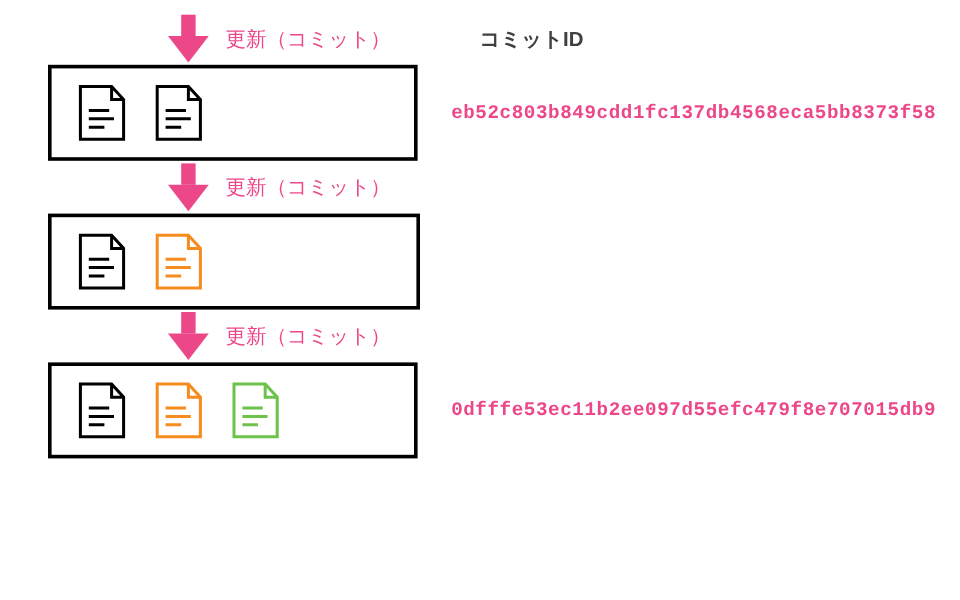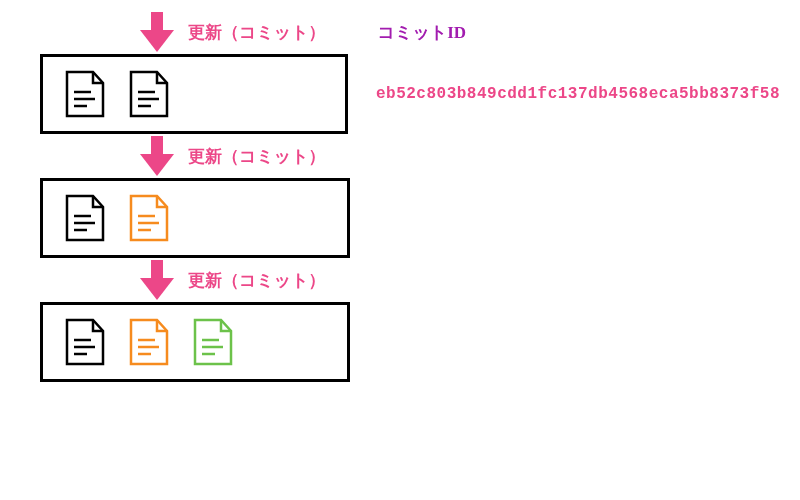--- a/index.html
+++ b/index.html
@@ -30,28 +30,27 @@
     display: flex;
     align-items: center;
     gap: 24px;
     padding: 0 22px;
     box-sizing: border-box;
     margin-left: 20px;
   }
   .label {
     color: #ec4788;
     font-size: 17px;
-    font-weight: 700;
+    font-weight: 400;
   }
   .header-label {
-    color: #a21caf;
+    color: #404040;
     font-size: 17px;
     font-weight: 700;
-    margin-left: 38px;
-    font-family: Liberation Serif, serif;
+    margin-left: 60px;
   }
   .hash {
     color: #ec4788;
     font-family: "Courier New", monospace;
     font-size: 16px;
     font-weight: 700;
     letter-spacing: 0.5px;
   }
   .doc-icon svg { display:block; }
   .arrow svg { display:block; }
@@ -167,13 +166,14 @@
     <span class="doc-icon">
       <svg width="40" height="48" viewBox="0 0 40 48">
         <polygon points="2,2 28,2 38,13 38,46 2,46" fill="none" stroke="#6cc24a" stroke-width="2.5"></polygon>
         <polyline points="28,2 28,13 38,13" fill="none" stroke="#6cc24a" stroke-width="2.5"></polyline>
         <line x1="9" y1="22" x2="26" y2="22" stroke="#6cc24a" stroke-width="2.5"></line>
         <line x1="9" y1="29" x2="30" y2="29" stroke="#6cc24a" stroke-width="2.5"></line>
         <line x1="9" y1="36" x2="22" y2="36" stroke="#6cc24a" stroke-width="2.5"></line>
       </svg>
     </span>
   </div>
+  <span class="hash">0dfffe53ec11b2ee097d55efc479f8e707015db9</span>
 </div>
 
 </body></html>

